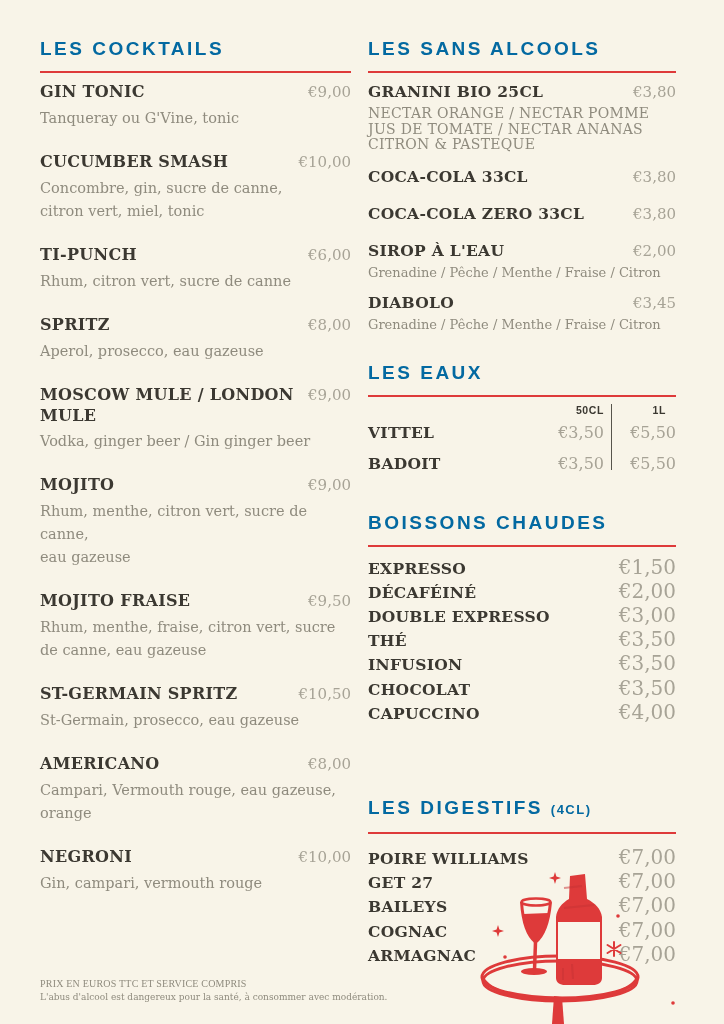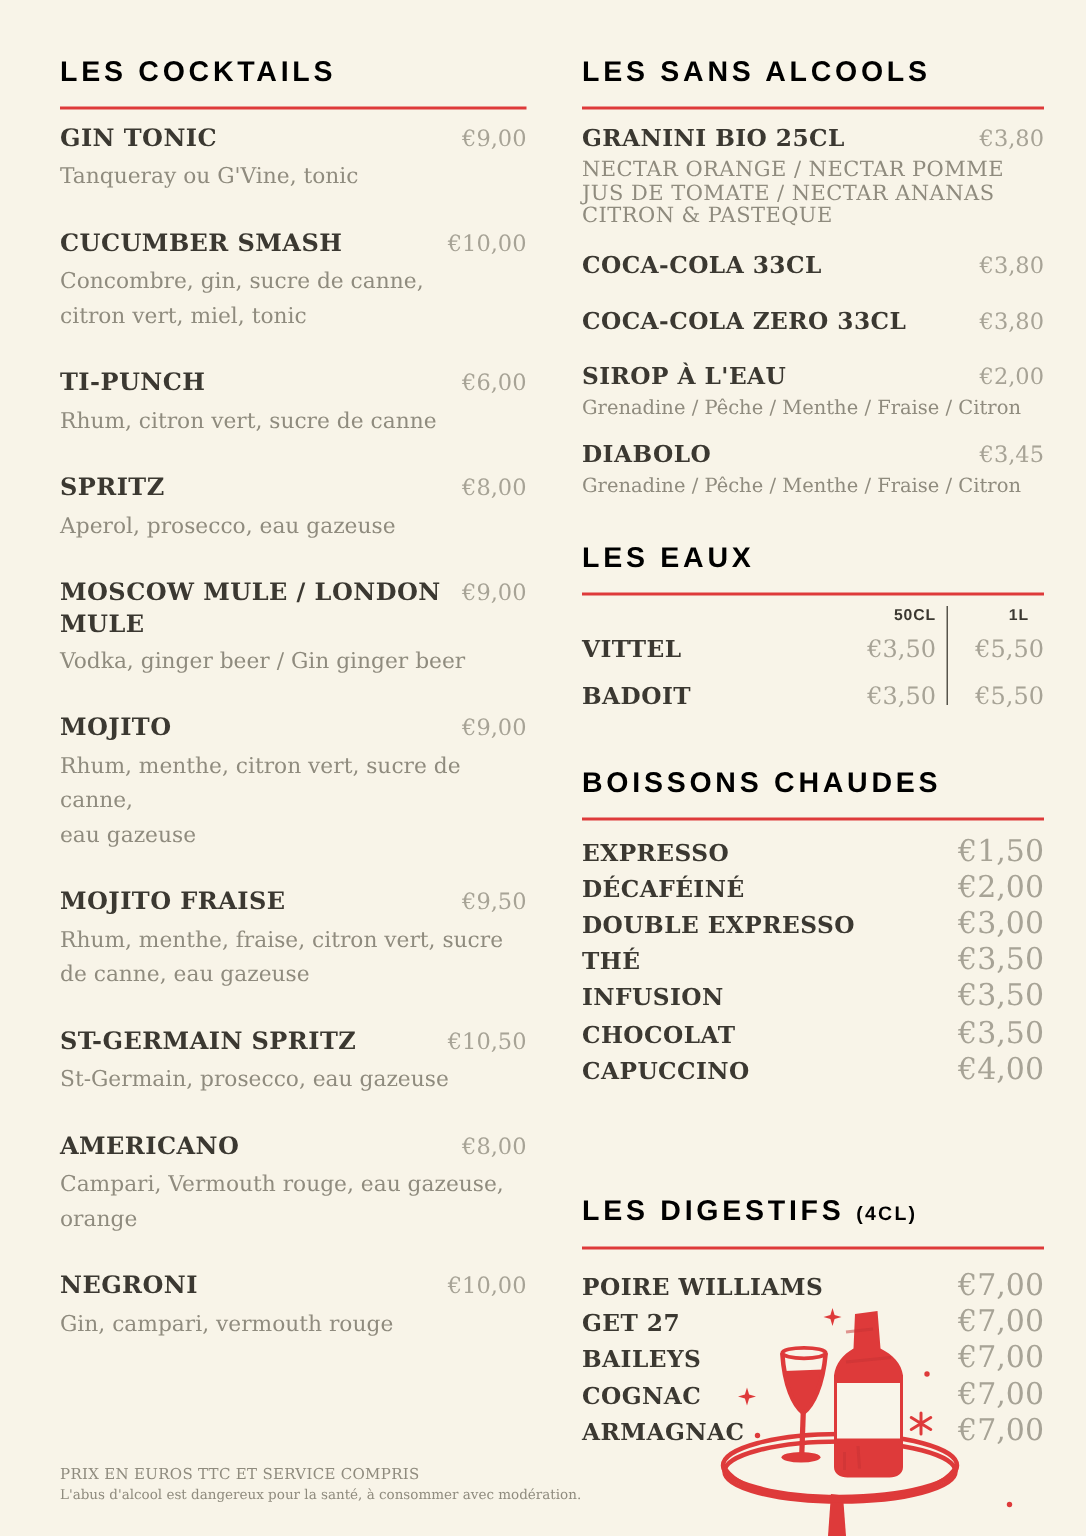--- a/index.html
+++ b/index.html
@@ -3,26 +3,26 @@
 <meta charset="utf-8">
 <style>
   html,body{margin:0;padding:0;}
   .page{
     position:relative; width:724px; height:1024px;
     background:#f8f4e8; overflow:hidden;
     font-family:"DejaVu Serif", serif;
   }
   .col{position:absolute; top:38px;}
   .col-left{left:40px; width:311px;}
-  .col-right{left:388px; width:308px;}
+  .col-right{left:368px; width:308px;}
 
   .stitle{
     font-family:"Liberation Sans", sans-serif;
     font-weight:800; font-size:19px; line-height:22px;
-    letter-spacing:2.5px; color:#000000;
+    letter-spacing:2.5px; color:#0369a1;
   }
   .stitle .portion{font-size:13px; letter-spacing:1.5px;}
   .rule{height:2px; background:#de3a3a; margin-top:11px;}
 
   .items{margin-top:8px;}
   .item{margin-bottom:21px;}
   .row{display:flex; justify-content:space-between; align-items:baseline; line-height:21px;}
   .nm{font-weight:700; font-size:16px; color:#3b3831; letter-spacing:0.3px;}
   .pr{font-size:15px; color:#a7a396; white-space:nowrap; padding-left:8px;}
   .ds{margin-top:4px; font-size:14.5px; line-height:23px; color:#8f8b7e; white-space:pre-line;}
@@ -58,21 +58,21 @@
   .wp.c2{width:58px; text-align:right; margin-left:14px;}
 
   
   .rows{margin-top:9px;}
   .rows-dig{margin-top:12px;}
   .brow{display:flex; justify-content:space-between; align-items:baseline; line-height:23.2px;}
   .brow .nm2{font-weight:700; font-size:15.5px; color:#3b3831; letter-spacing:0.3px;}
   .brow .pr2{font-size:20px; color:#a7a396;}
 
   .footer{position:absolute; left:40px; top:977px; color:#8f8b7e;}
-  .fline1{font-size:10px; letter-spacing:0.2px; line-height:13px;}
+  .fline1{font-size:10px; letter-spacing:0.2px; line-height:13px;font-family:Liberation Serif, serif;}
   .fline2{font-size:9px; line-height:12px; margin-top:1px;}
 
   .illus{position:absolute; left:432px; top:858px; width:292px; height:166px;}
 </style>
 </head>
 <body>
 
 <div class="page">
 
   <div class="col col-left">

